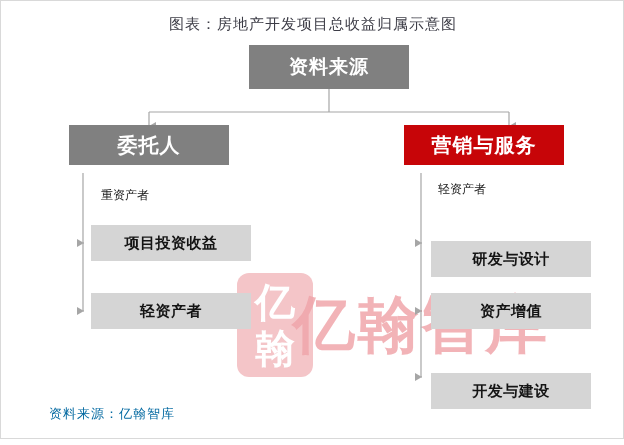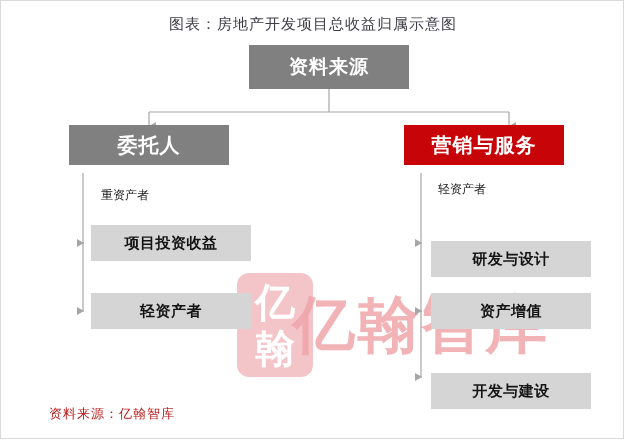--- a/index.html
+++ b/index.html
@@ -146,21 +146,21 @@
   .leaf-r2 { left: 430px; top: 292px; width: 160px; }
   .leaf-r3 { left: 430px; top: 372px; width: 160px; }
 
   
   .source-note {
     position: absolute;
     left: 48px;
     top: 404px;
     font-family: Liberation Sans, sans-serif;
     font-size: 13px;
-    color: #b91c1c;
+    color: #0369a1;
     letter-spacing: 1px;
     white-space: nowrap;
   }
 </style>
 </head>
 <body>
 
 <div id="page">
 
   <div class="chart-title">图表：房地产开发项目总收益归属示意图</div>

